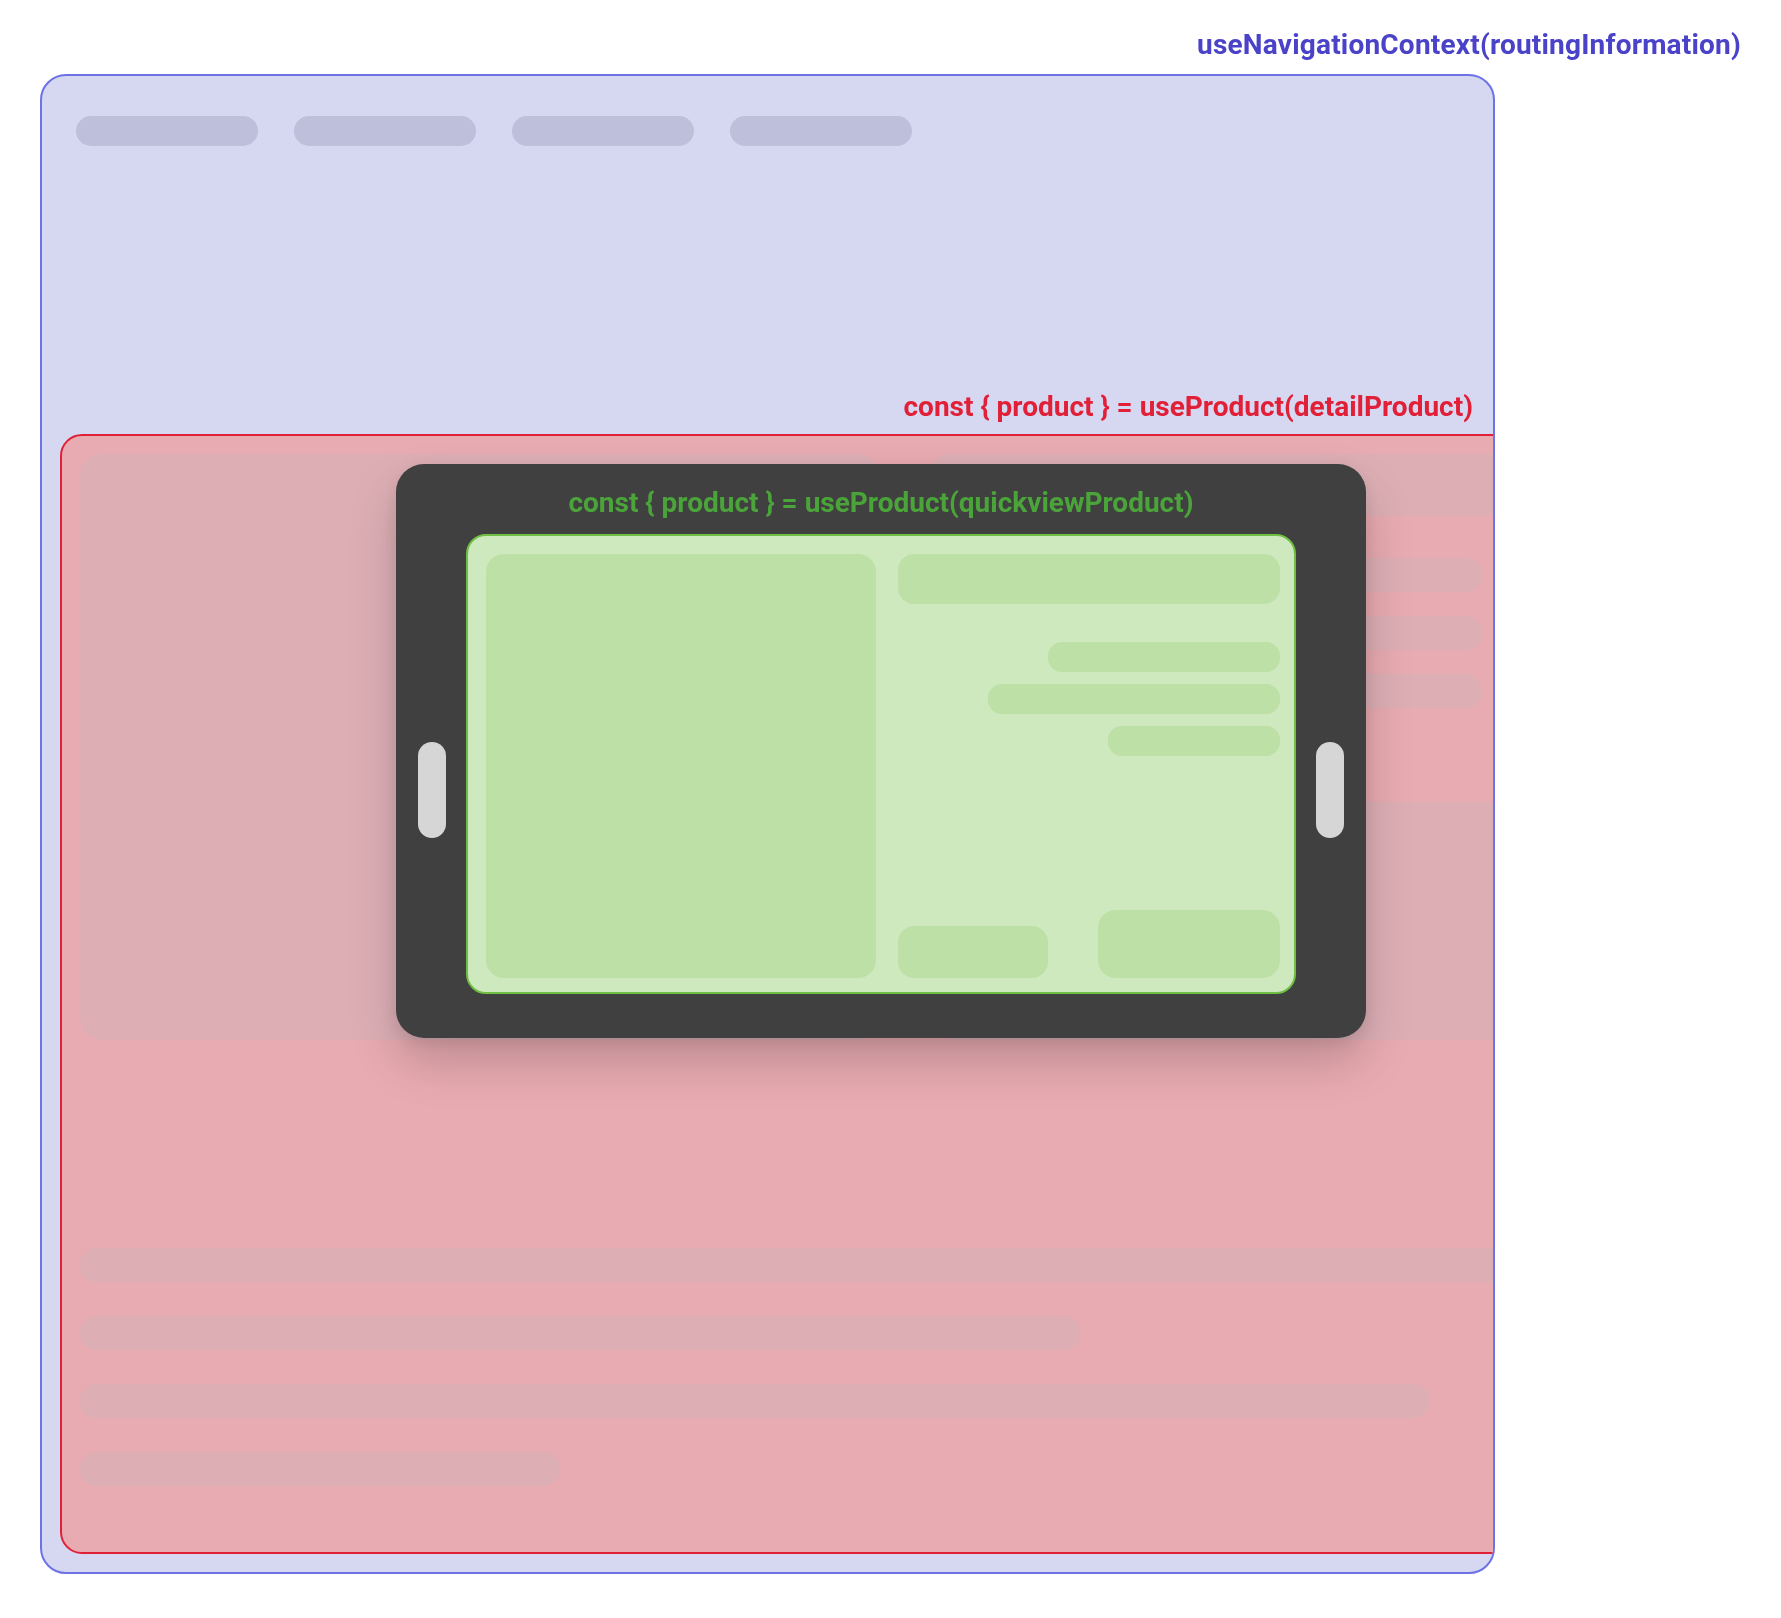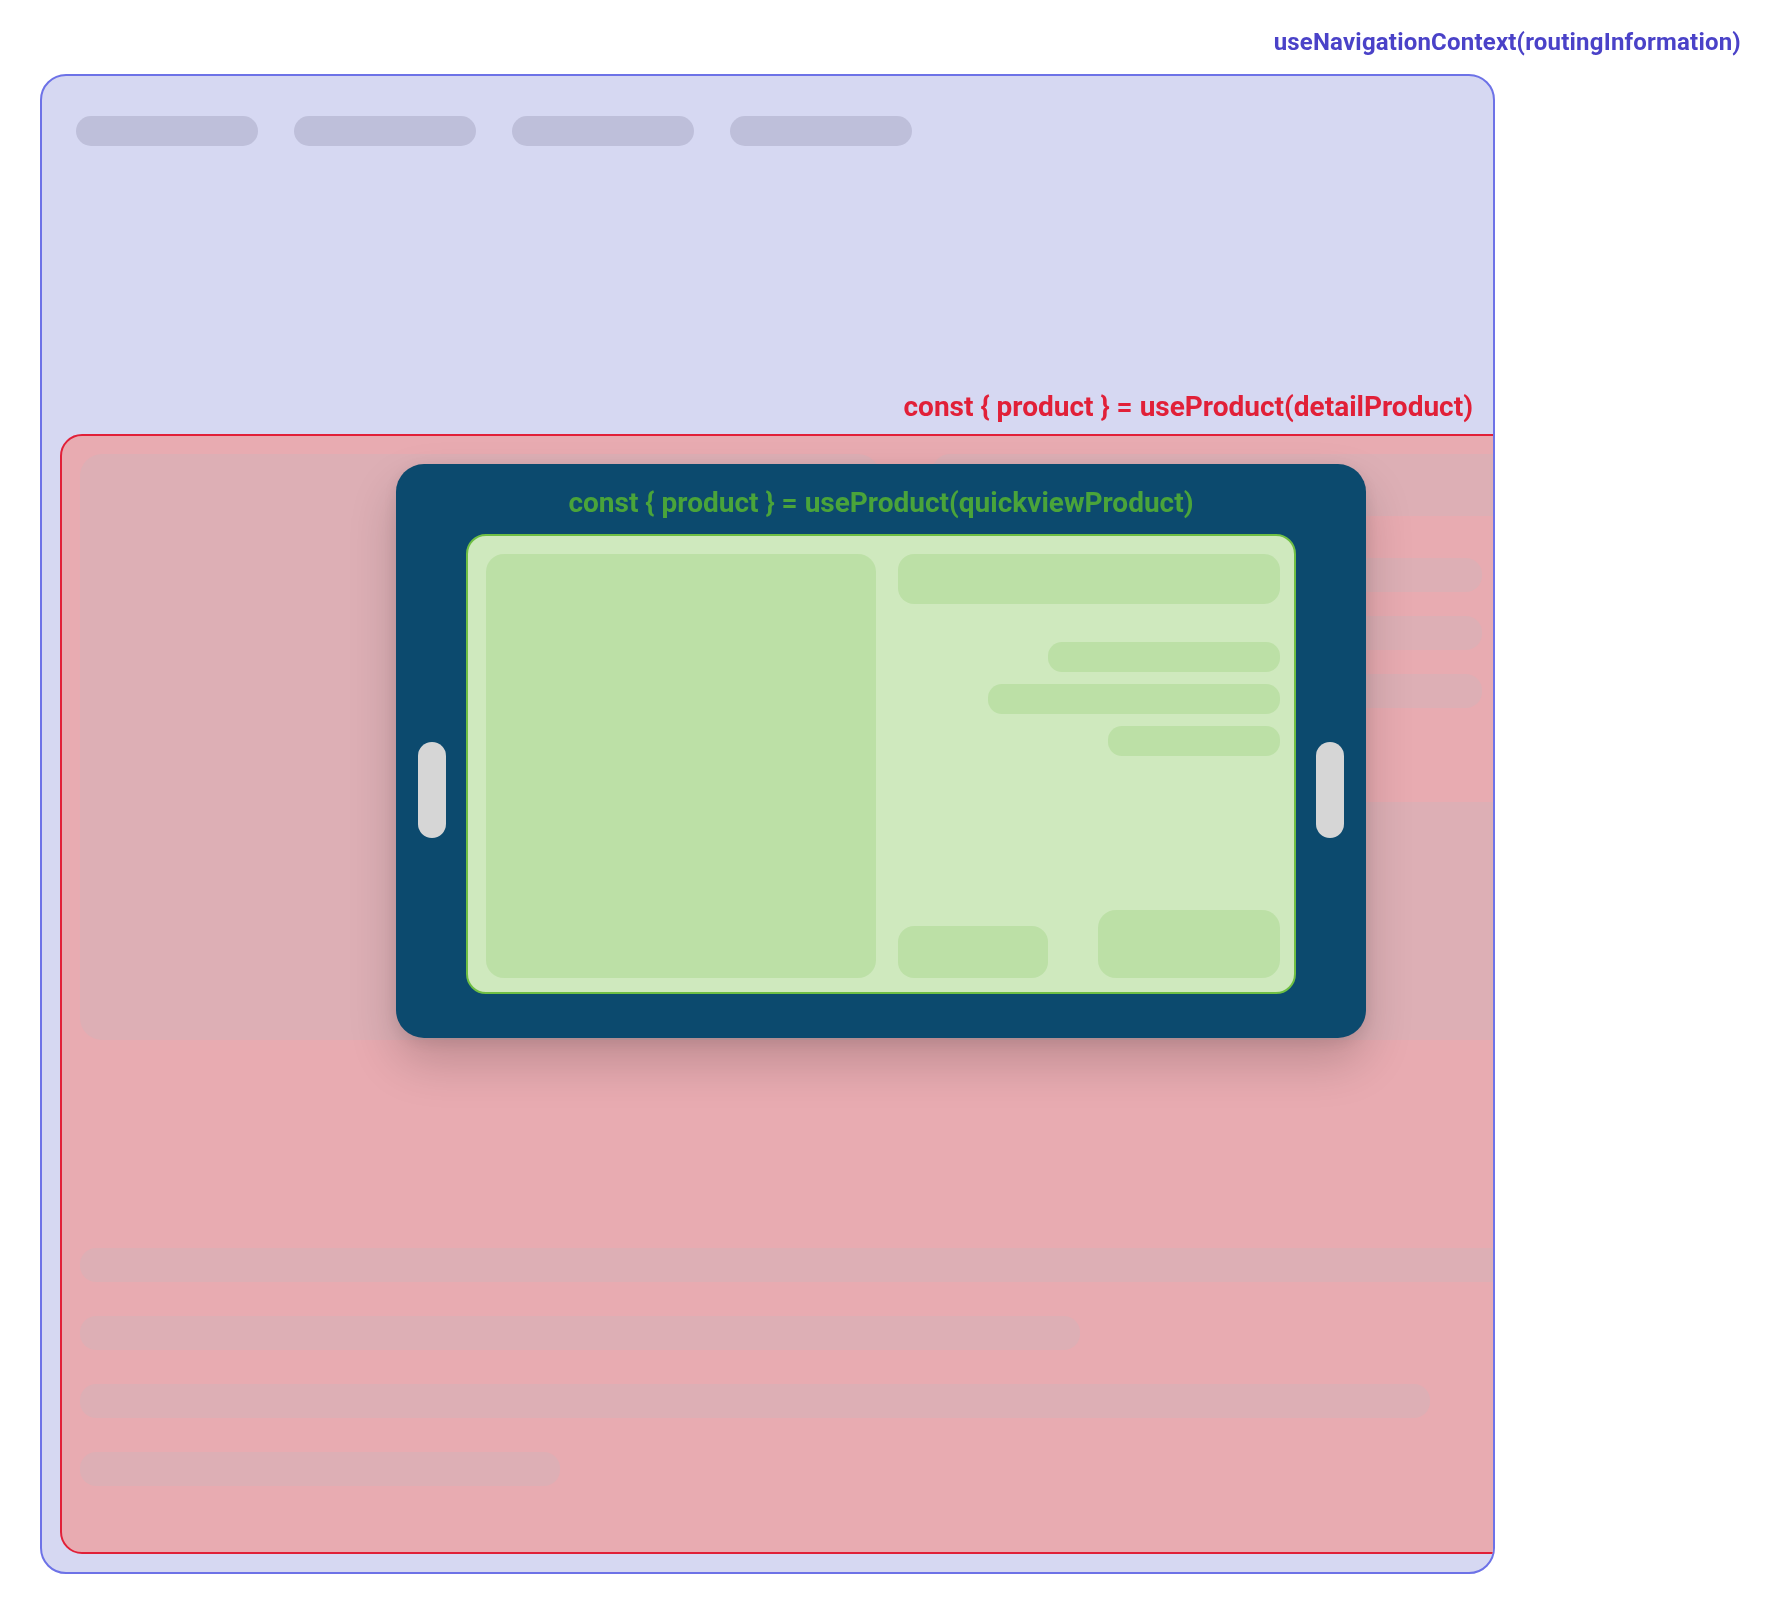--- a/index.html
+++ b/index.html
@@ -16,21 +16,21 @@
     position: relative;
   }
 
   
   .label-outer {
     position: absolute;
     right: 10px;
     top: -2px;
     color: #4a42c8;
     font-weight: 700;
-    font-size: 24px;
+    font-size: 28px;
     letter-spacing: .2px;
   }
   .box-outer {
     position: absolute;
     left: 10px;
     top: 44px;
     width: 1455px;
     height: 1500px;
     background: #d6d8f2;
     border: 2px solid #6d72e7;
@@ -113,21 +113,21 @@
   .para.p3 { top: 948px; width: 1350px; }
   .para.p4 { top: 1016px; width: 480px; }
 
   
   .card {
     position: absolute;
     left: 366px;
     top: 434px;
     width: 970px;
     height: 574px;
-    background: #0c4a6e;
+    background: #404040;
     border-radius: 28px;
     box-shadow: 0 24px 48px rgba(0,0,0,0.18), 0 4px 14px rgba(0,0,0,0.08);
   }
   .label-inner {
     position: absolute;
     top: 22px;
     left: 0; right: 0;
     text-align: center;
     color: #4aa43a;
     font-weight: 700;

